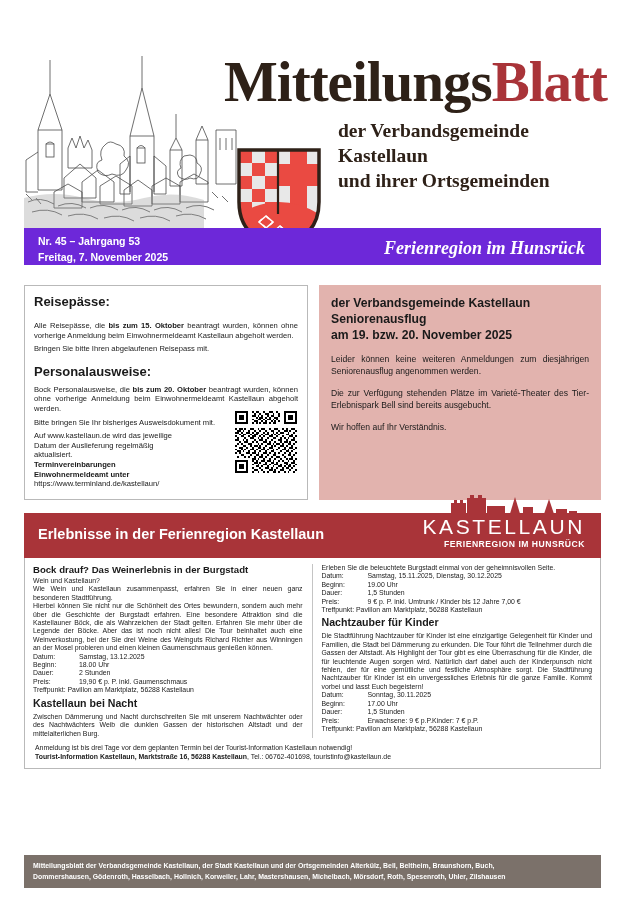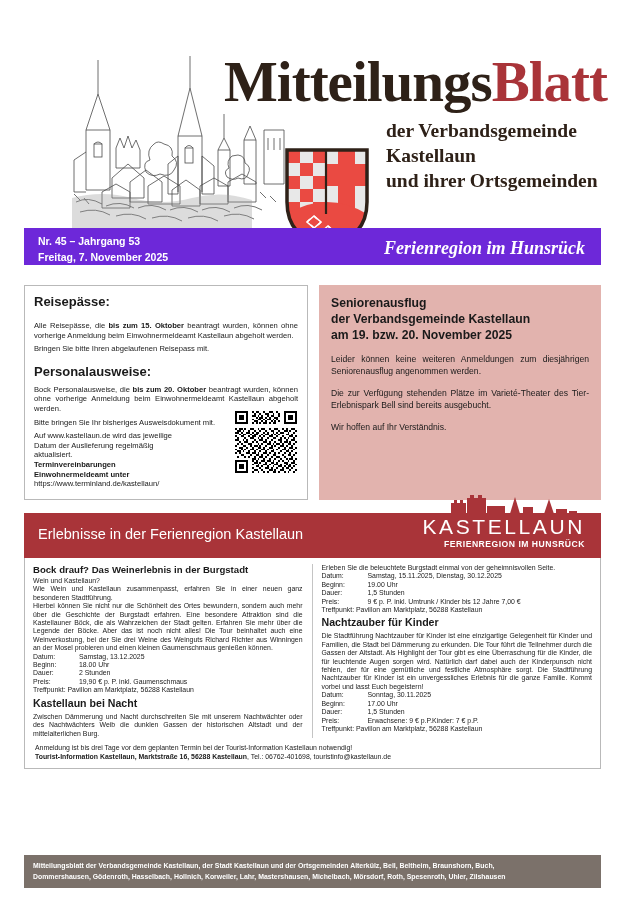--- a/index.html
+++ b/index.html
@@ -6,21 +6,21 @@
   body{
     width:625px;height:897px;
     background:#ffffff;
     font-family:"Liberation Sans", sans-serif;
     color:#1a1a1a;
     overflow:hidden;
   }
   .page{position:relative;width:625px;height:897px;background:#fff;}
 
   
-  .masthead{position:relative;height:228px;margin-left:48px;}
+  .masthead{position:relative;height:228px;}
   .skyline{position:absolute;left:24px;top:52px;width:215px;height:180px;}
   .title-block{position:absolute;left:175px;top:52px;right:18px;}
   .mb-title{
     font-family:"Liberation Serif", serif;
     font-size:57px;line-height:60px;font-weight:700;
     text-align:right;letter-spacing:-1px;margin:0;white-space:nowrap;
   }
   .mb-title .part1{color:#2e2118;}
   .mb-title .part2{color:#a93439;}
   .subtitle{
@@ -73,21 +73,21 @@
   .term .t2{font-size:7.6px;line-height:9.6px;}
 
   .sn-h{font-size:12.2px;font-weight:700;line-height:16px;margin:0;}
   .sn-p{font-size:8.6px;line-height:12px;margin:10px 0 0 0;text-align:justify;}
 
   
   .erlebnis{position:absolute;left:24px;top:513px;width:577px;}
   .erl-bar{position:relative;height:45px;background:#a93439;}
   .erl-bar .etitle{
     position:absolute;left:14px;top:13px;
-    color:#fff;font-size:14.5px;font-weight:400;
+    color:#fff;font-size:14.5px;font-weight:700;
   }
   .logo-wrap{position:absolute;right:12px;top:-18px;width:176px;height:63px;}
   .logo-castle{position:absolute;right:6px;top:0;width:140px;height:22px;}
   .logo-k{
     position:absolute;right:4px;top:20px;
     color:#fff;font-size:21px;letter-spacing:2.6px;line-height:23px;
     font-weight:400;
   }
   .logo-sub{
     position:absolute;right:4px;top:44px;
@@ -547,22 +547,22 @@
       </svg>
 
       <div class="term">
         <div class="t1">Terminvereinbarungen</div>
         <div class="t1">Einwohnermeldeamt unter</div>
         <div class="t2">https://www.terminland.de/kastellaun/</div>
       </div>
     </div>
 
     <div class="box box-right">
+      <div class="sn-h">der Verbandsgemeinde Kastellaun</div>
       <div class="sn-h">Seniorenausflug</div>
-      <div class="sn-h">der Verbandsgemeinde Kastellaun</div>
       <div class="sn-h">am 19. bzw. 20. November 2025</div>
       <p class="sn-p">Leider können keine weiteren Anmeldungen zum diesjährigen Seniorenausflug angenommen werden.</p>
       <p class="sn-p">Die zur Verfügung stehenden Plätze im Varieté-Theater des Tier-Erlebnispark Bell sind bereits ausgebucht.</p>
       <p class="sn-p">Wir hoffen auf Ihr Verständnis.</p>
     </div>
   </div>
 
   <div class="erlebnis">
     <div class="erl-bar">
       <div class="etitle">Erlebnisse in der Ferienregion Kastellaun</div>

